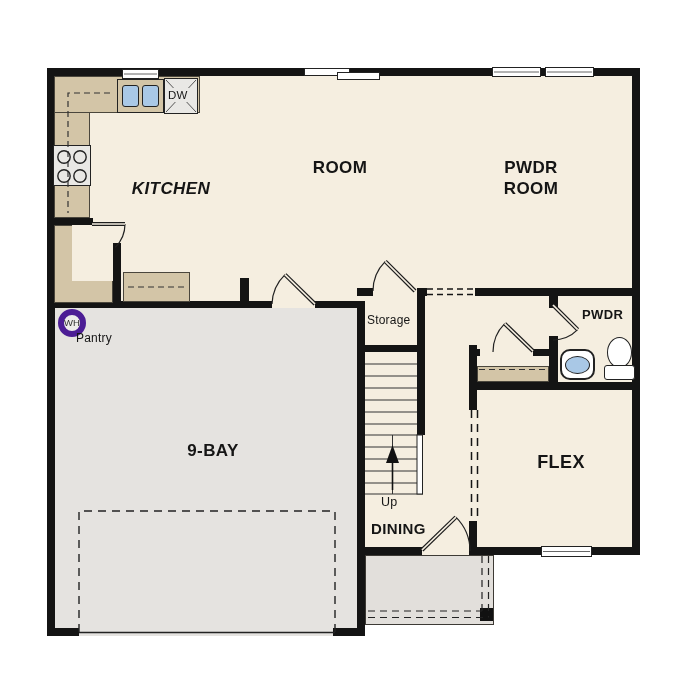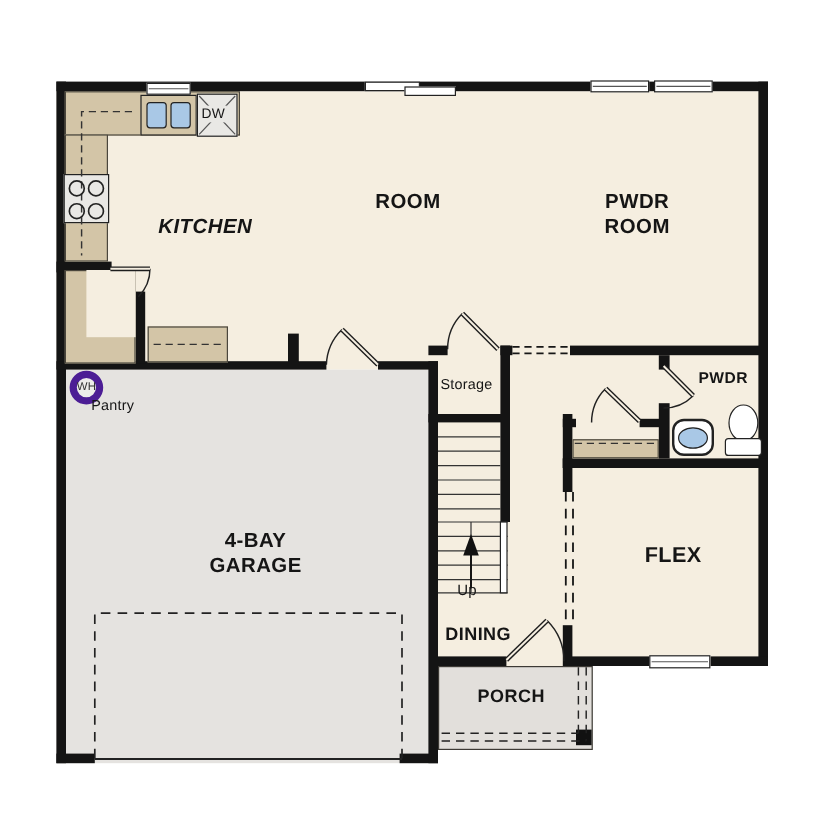--- a/index.html
+++ b/index.html
@@ -184,41 +184,37 @@
     <span>KITCHEN</span>
   </div>
   <div class="lbl ctr" style="left:281px;top:157px;width:118px;">
     <span style="display:block;">ROOM</span>
   </div>
   <div class="lbl ctr" style="left:472px;top:157px;width:118px;">
     <span style="display:block;">PWDR</span>
     <span style="display:block;">ROOM</span>
   </div>
   <div class="lbl ctr" style="left:153px;top:440px;width:120px;">
-    <span style="display:block;">4-BAY</span>
-    <span style="display:block;">GARAGE</span>
+    <span style="display:block;">9-BAY</span>
   </div>
   <div class="lbl ctr" style="left:511px;top:452px;width:100px;font-size:18px;">
     <span>FLEX</span>
   </div>
   <div class="lbl" style="left:371px;top:518px;font-size:15px;">
     <span>DINING</span>
   </div>
-  <div class="lbl ctr" style="left:366px;top:570px;width:120px;font-size:15px;">
-    <span>PORCH</span>
-  </div>
   <div class="lbl" style="left:582px;top:304px;font-size:13px;">
     <span>PWDR</span>
   </div>
   <div class="lbl sm" style="left:367px;top:313px;">
     <span>Storage</span>
   </div>
   <div class="lbl sm" style="left:76px;top:283px;margin-top:48px;">
     <span>Pantry</span>
   </div>
   <div class="lbl sm" style="left:167px;top:88px;font-size:11.5px;background:var(--appliance);padding:0 1px;">
     <span>DW</span>
   </div>
-  <div class="lbl sm" style="left:381px;top:485px;font-size:12.5px;">
+  <div class="lbl sm" style="left:381px;top:495px;font-size:12.5px;">
     <span>Up</span>
   </div>
 
 </div>
 
 </body></html>

